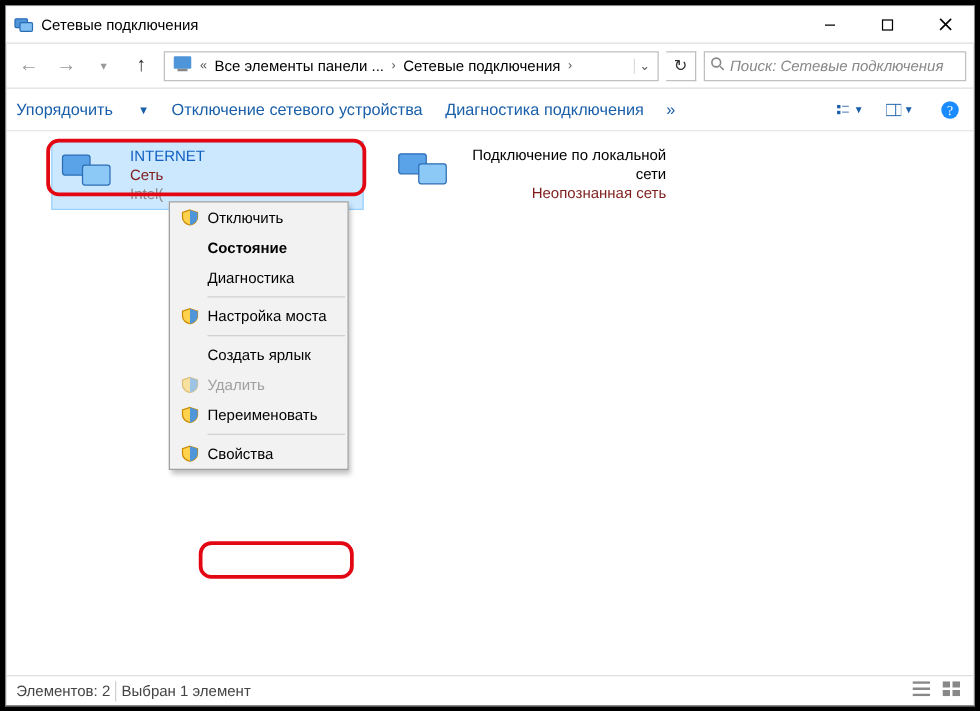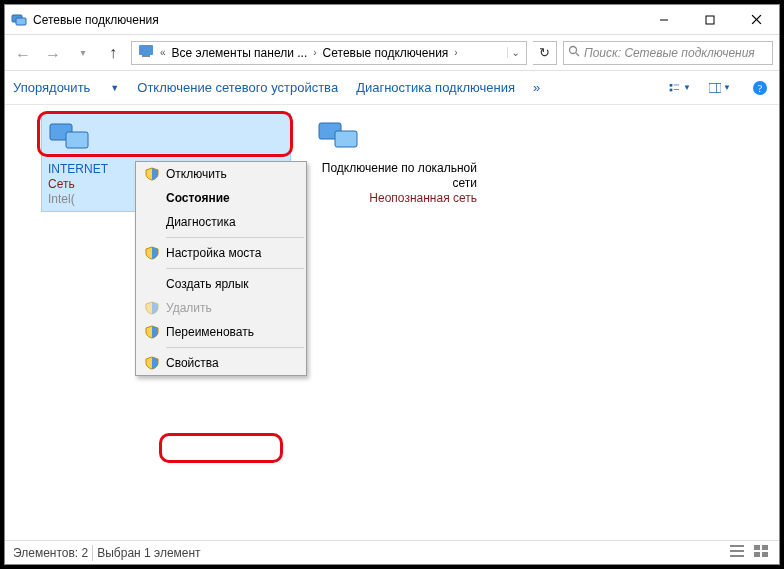--- a/index.html
+++ b/index.html
@@ -115,21 +115,20 @@
     position: relative;
     overflow: hidden;
   }
   .conn-item {
     position: absolute;
     width: 250px;
     display: flex;
     align-items: flex-start;
     padding: 4px 6px;
     gap: 8px;
-    flex-direction: column;
   }
   .conn-item.selected {
     background: #cce8ff;
     border: 1px solid #99d1ff;
   }
   .conn-icon { width: 48px; height: 36px; flex-shrink: 0; }
   .conn-text { display: flex; flex-direction: column; line-height: 1.25; font-size: 12px; }
   .conn-name { color: #000; }
   .conn-item.selected .conn-name { color: #1060c0; font-weight: 500; }
   .conn-sub1 { color: #7f1d1d; }
@@ -149,21 +148,21 @@
     width: 124px; height: 30px;
     border: 3px solid #e30613;
     border-radius: 10px;
     pointer-events: none;
   }
 
   
   .ctxmenu {
     position: absolute;
     top: 56px; left: 130px;
-    width: 172px;
+    width: 144px;
     background: #f2f2f2;
     border: 1px solid #a0a0a0;
     box-shadow: 2px 3px 4px rgba(0,0,0,.25);
   }
   .ctxmenu .row {
     display: flex;
     align-items: center;
     height: 24px;
     padding-left: 2px;
     font-size: 12px;

